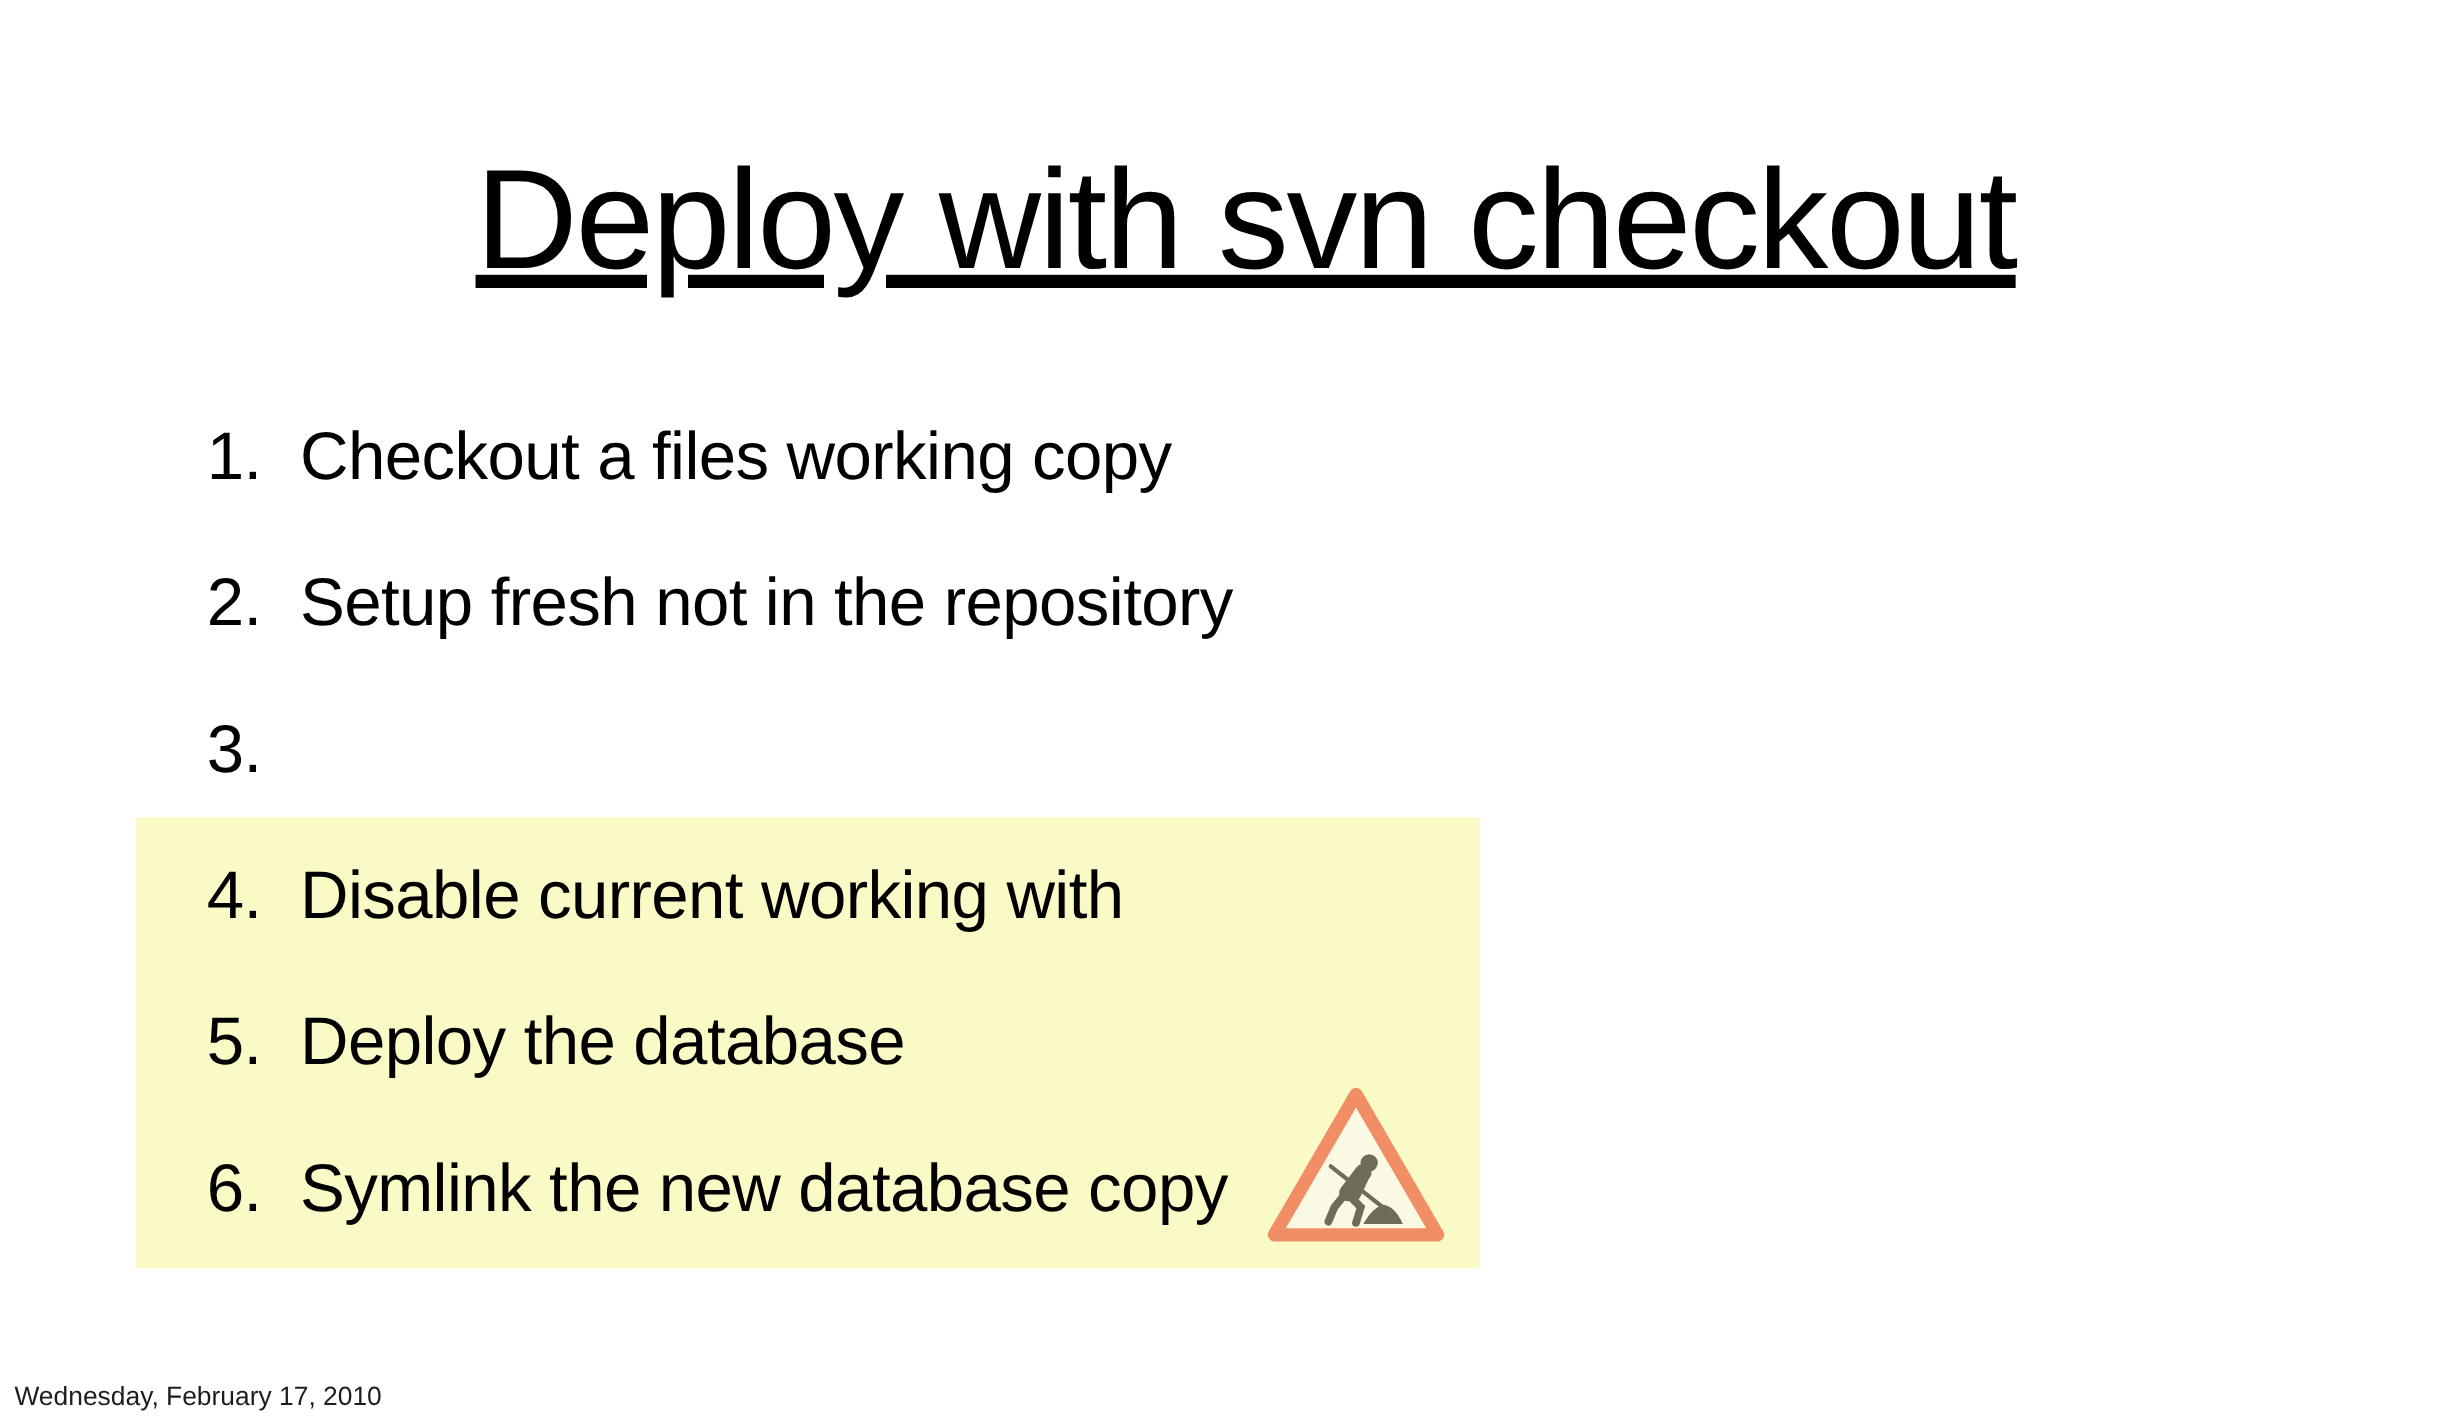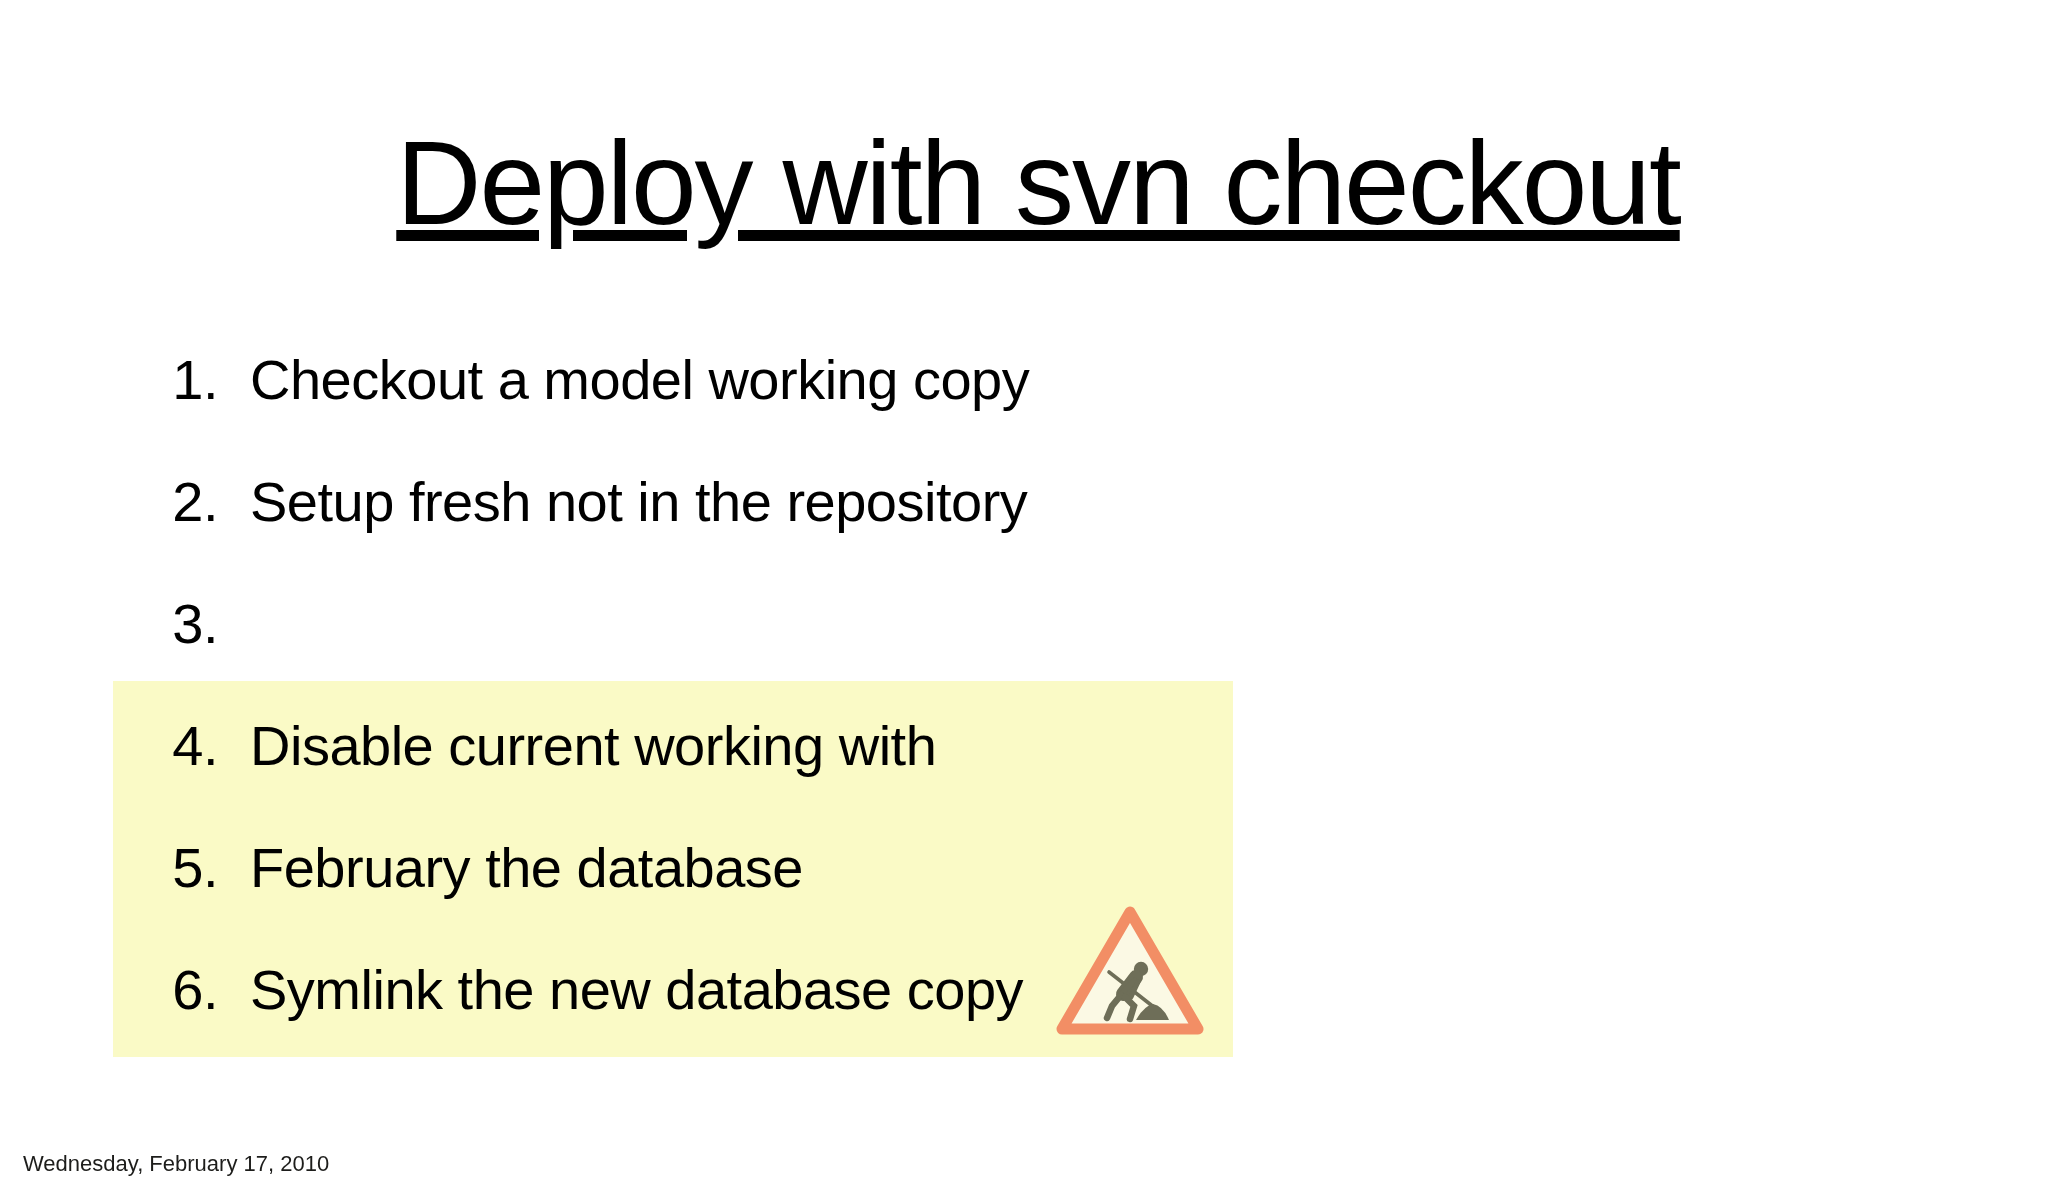--- a/index.html
+++ b/index.html
@@ -81,56 +81,56 @@
     stroke: var(--sign-figure, #6E6E58);
     fill: none;
     stroke-linecap: round;
   }
   .sign .figure-fill {
     fill: var(--sign-figure, #6E6E58);
     stroke: none;
   }
   .footer {
     position: absolute;
-    left: 23px;
+    left: 12px;
     top: 1151px;
     font-size: 22px;
     line-height: 1.2;
     color: var(--footer-text, #1D1D1B);
     white-space: nowrap;
   }
 </style>
 </head>
 <body>
 
 <div class="slide">
 
   <h1 class="title">Deploy with svn checkout</h1>
 
   <div class="highlight-box"></div>
 
   <div class="steps">
     <div class="step">
       <span class="num">1.</span>
-      <span class="txt">Checkout a model working copy</span>
+      <span class="txt">Checkout a files working copy</span>
     </div>
     <div class="step">
       <span class="num">2.</span>
       <span class="txt">Setup fresh not in the repository</span>
     </div>
     <div class="step">
       <span class="num">3.</span>
     </div>
     <div class="step">
       <span class="num">4.</span>
       <span class="txt">Disable current working with</span>
     </div>
     <div class="step">
       <span class="num">5.</span>
-      <span class="txt">February the database</span>
+      <span class="txt">Deploy the database</span>
     </div>
     <div class="step">
       <span class="num">6.</span>
       <span class="txt">Symlink the new database copy</span>
     </div>
   </div>
 
   <svg class="sign" viewBox="0 0 152 140" role="img">
     <path class="triangle" d="M77 10 L145 127 L9 127 Z"></path>
     <g>

